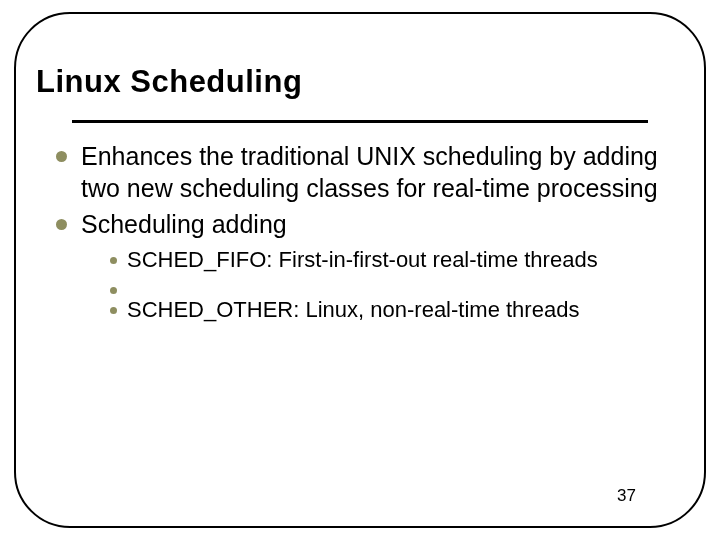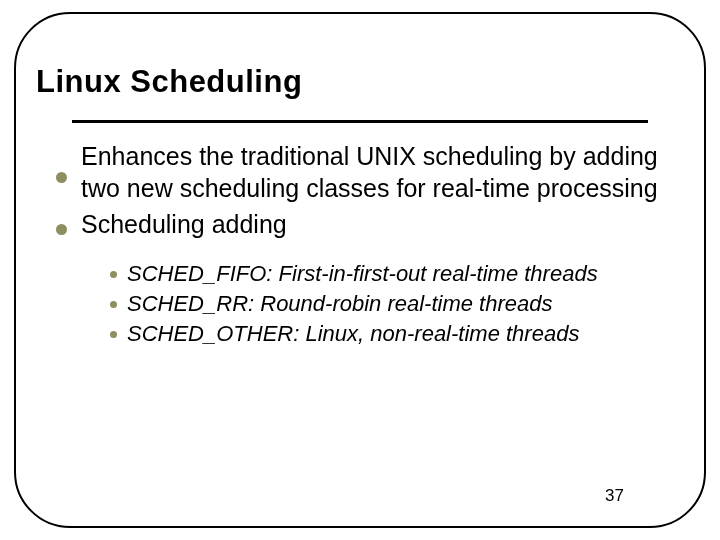--- a/index.html
+++ b/index.html
@@ -38,41 +38,40 @@
     background: #000;
   }
   .content {
     position: absolute;
     top: 140px;
     left: 56px;
     right: 48px;
   }
   .b1 {
     display: flex;
-    align-items: center;
+    align-items: flex-start;
     margin-bottom: 4px;
   }
   .b1 .dot {
     width: 11px;
     height: 11px;
     border-radius: 50%;
     background: #8e8e60;
     margin-top: 11px;
     margin-right: 14px;
     flex-shrink: 0;
   }
   .b1 .txt {
     font-size: 25px;
     line-height: 1.28;
     color: #000;
   }
   .sublist {
     margin-left: 54px;
-    margin-top: 20px;
-    font-style: italic;
+    margin-top: 6px;
   }
   .b2 {
     display: flex;
     align-items: flex-start;
     margin-bottom: 2px;
   }
   .b2 .dot2 {
     width: 7px;
     height: 7px;
     border-radius: 50%;
@@ -82,21 +81,21 @@
     flex-shrink: 0;
   }
   .b2 .txt2 {
     font-size: 22px;
     line-height: 1.28;
     color: #000;
   }
   .page-number {
     position: absolute;
     bottom: 34px;
-    right: 96px;
+    right: 84px;
     font-size: 17px;
     color: #000;
   }
 </style>
 </head>
 <body>
 
 <div class="slide">
   <div class="frame"></div>
 
@@ -115,21 +114,20 @@
       <div class="txt">Scheduling adding</div>
     </div>
 
     <div class="sublist">
       <div class="b2">
         <div class="dot2"></div>
         <div class="txt2">SCHED_FIFO: First-in-first-out real-time threads</div>
       </div>
       <div class="b2">
         <div class="dot2"></div>
-        <div class="txt2">SCHED_RR: Round-robin real-time threads</div>
       </div>
       <div class="b2">
         <div class="dot2"></div>
         <div class="txt2">SCHED_OTHER: Linux, non-real-time threads</div>
       </div>
     </div>
 
   </div>
 
   <div class="page-number">37</div>

